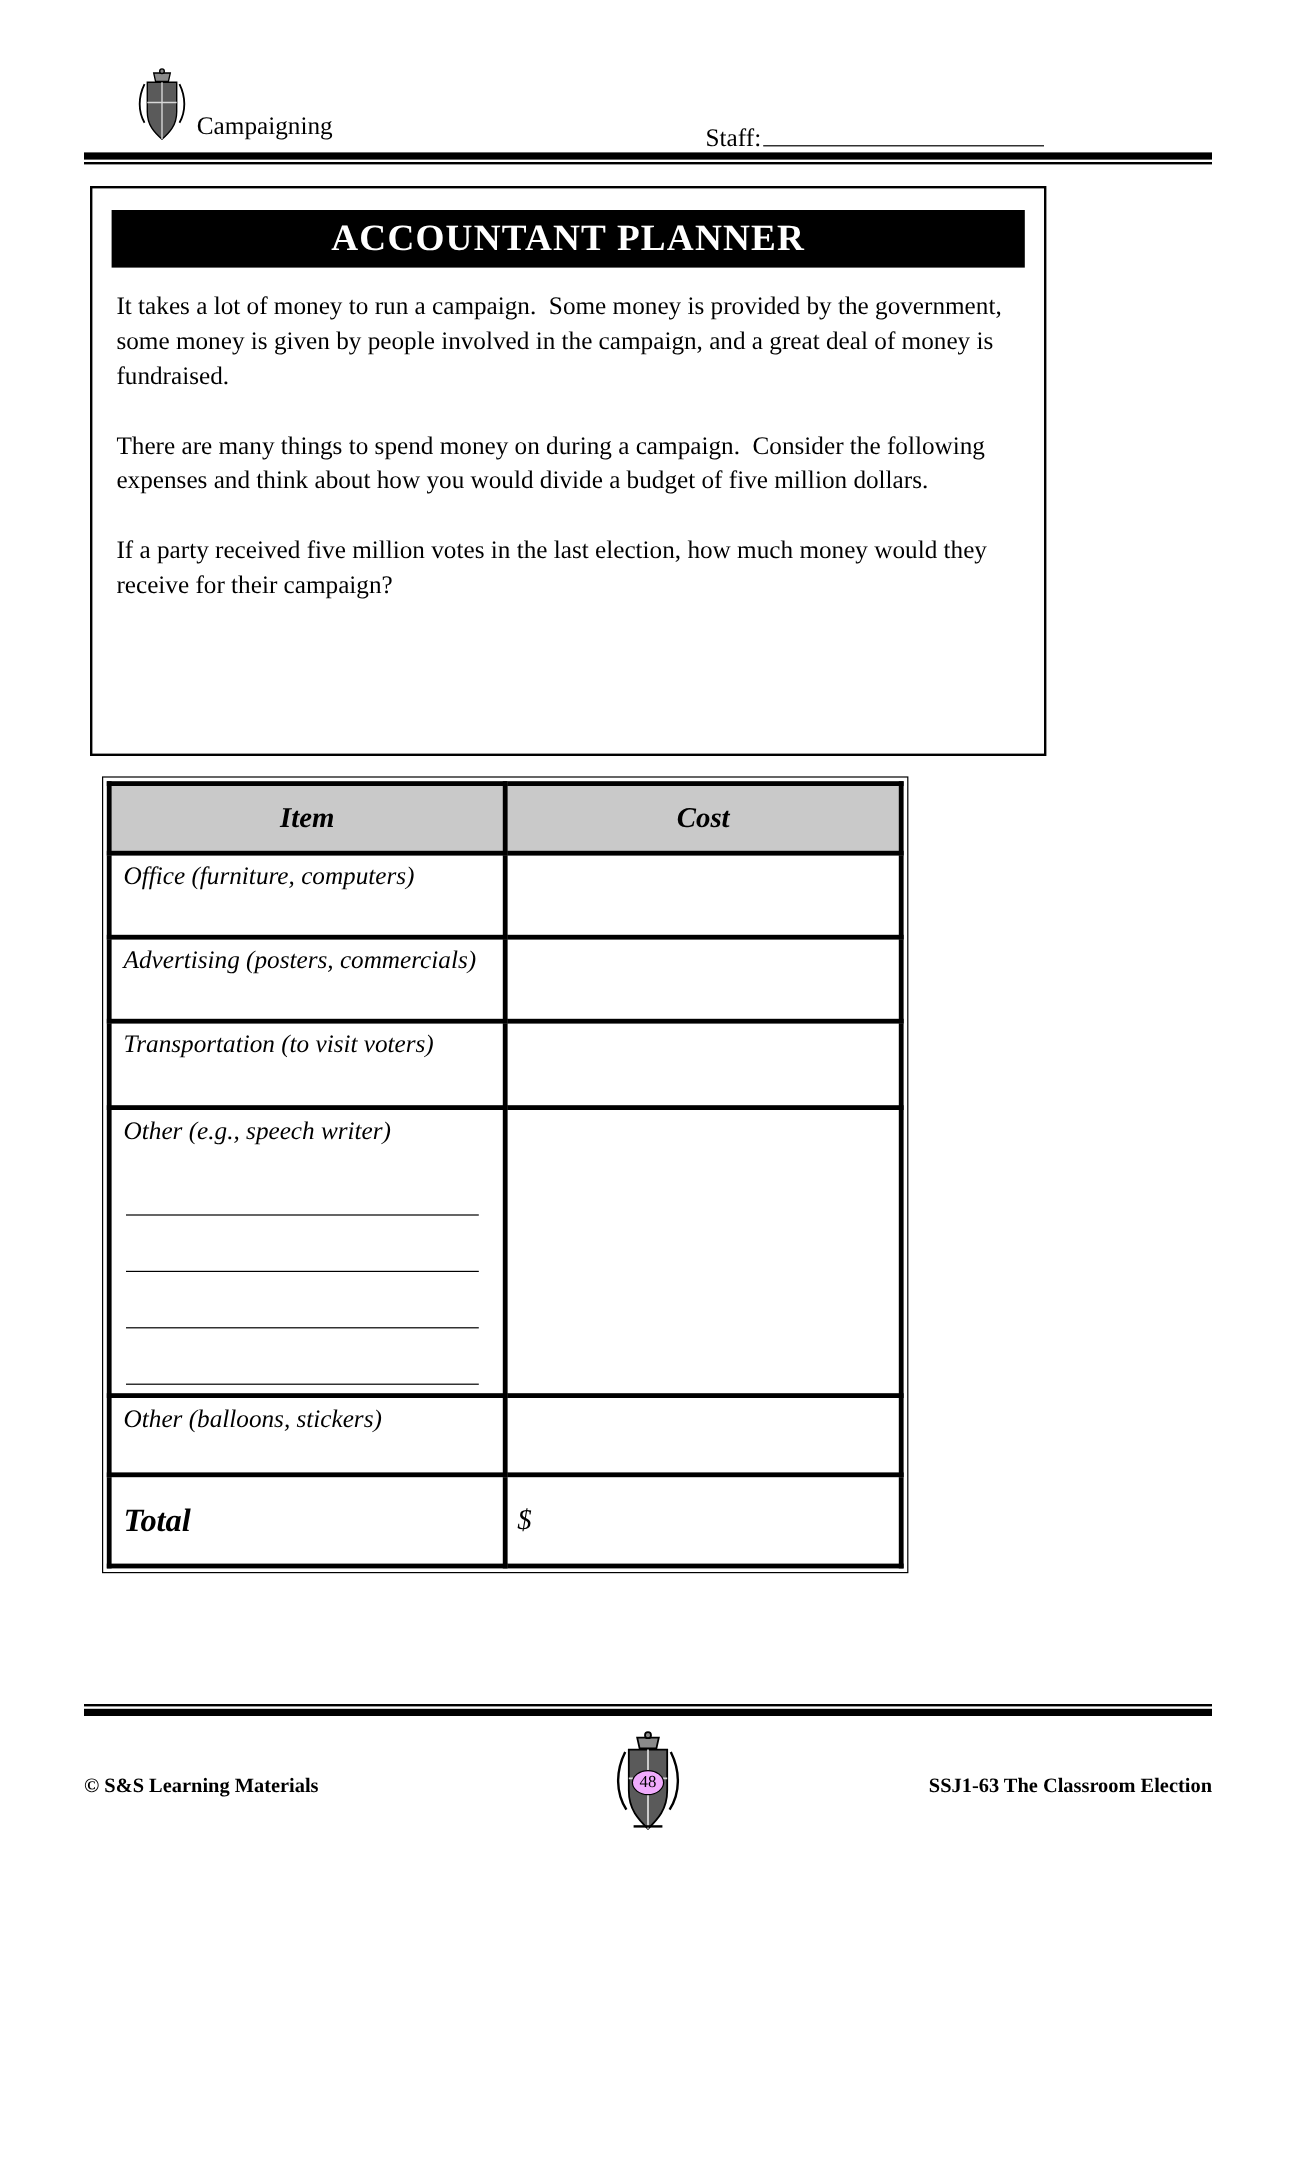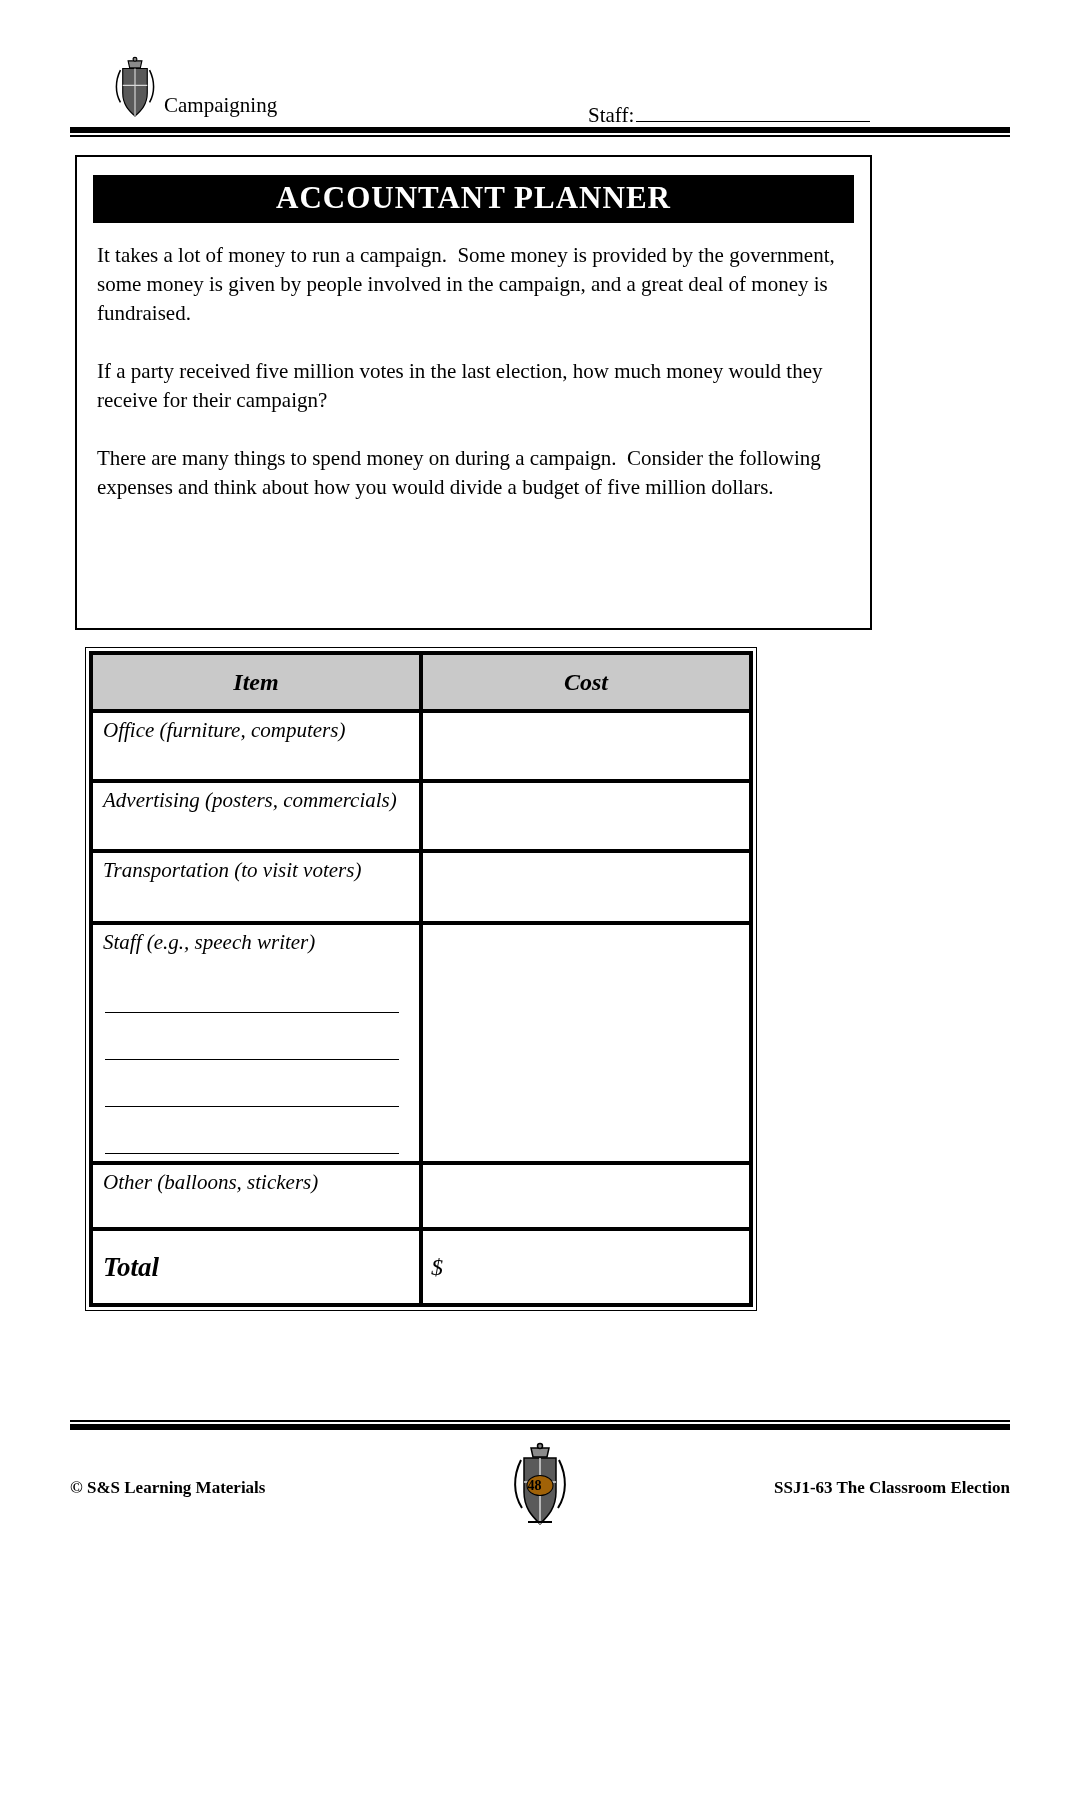--- a/index.html
+++ b/index.html
@@ -48,22 +48,22 @@
   tr.row-total .total-cost { font-size:24px; padding:0 8px; vertical-align:middle; }
   .write-line { height:47px; border-bottom:1px solid #000; margin:0 10px 0 2px; }
   .write-line.first { height:58px; }
 
   
   .footer-row { position:absolute; top:1478px; left:70px; right:70px;
                 display:flex; justify-content:space-between; align-items:center;
                 font-size:17px; font-weight:bold; }
   .footer-badge { position:absolute; top:1442px; left:50%; transform:translateX(-50%); width:60px; height:88px; }
   .page-num { position:absolute; top:33px; left:50%; transform:translateX(-50%);
-              background:#a16207; border:1.5px solid #000; border-radius:50%;
-              min-width:27px; height:21px; line-height:19px; font-size:14px; font-weight:bold; }
+              background:#f0abfc; border:1.5px solid #000; border-radius:50%;
+              min-width:27px; height:21px; line-height:19px; font-size:14px; font-weight:normal; text-align:center; }
 </style>
 </head>
 <body>
 
 <div class="page">
 
   <div class="header-left">
     <span class="crest">
       <svg viewBox="0 0 60 88" width="46" height="68" aria-hidden="true">
         <g stroke="#000" stroke-width="1.5">
@@ -85,22 +85,22 @@
   </div>
 
   <div class="double-rule top">
     <div class="rule-thick"></div>
     <div class="rule-thin"></div>
   </div>
 
   <section class="intro-box">
     <h1 class="title-bar">ACCOUNTANT PLANNER</h1>
     <p>It takes a lot of money to run a campaign.  Some money is provided by the government, some money is given by people involved in the campaign, and a great deal of money is fundraised.</p>
+    <p>There are many things to spend money on during a campaign.  Consider the following expenses and think about how you would divide a budget of five million dollars.</p>
     <p>If a party received five million votes in the last election, how much money would they receive for their campaign?</p>
-    <p>There are many things to spend money on during a campaign.  Consider the following expenses and think about how you would divide a budget of five million dollars.</p>
   </section>
 
   <div class="table-wrap">
     <table class="budget">
       <thead>
         <tr>
           <th>Item</th>
           <th>Cost</th>
         </tr>
       </thead>
@@ -112,21 +112,21 @@
         <tr class="row-advertising">
           <td class="item-cell">Advertising (posters, commercials)</td>
           <td class="cost-cell"></td>
         </tr>
         <tr class="row-transportation">
           <td class="item-cell">Transportation (to visit voters)</td>
           <td class="cost-cell"></td>
         </tr>
         <tr class="row-staff">
           <td class="item-cell">
-            <div>Staff (e.g., speech writer)</div>
+            <div>Other (e.g., speech writer)</div>
             <div class="write-line first"></div>
             <div class="write-line"></div>
             <div class="write-line"></div>
             <div class="write-line"></div>
           </td>
           <td class="cost-cell"></td>
         </tr>
         <tr class="row-other">
           <td class="item-cell">Other (balloons, stickers)</td>
           <td class="cost-cell"></td>

